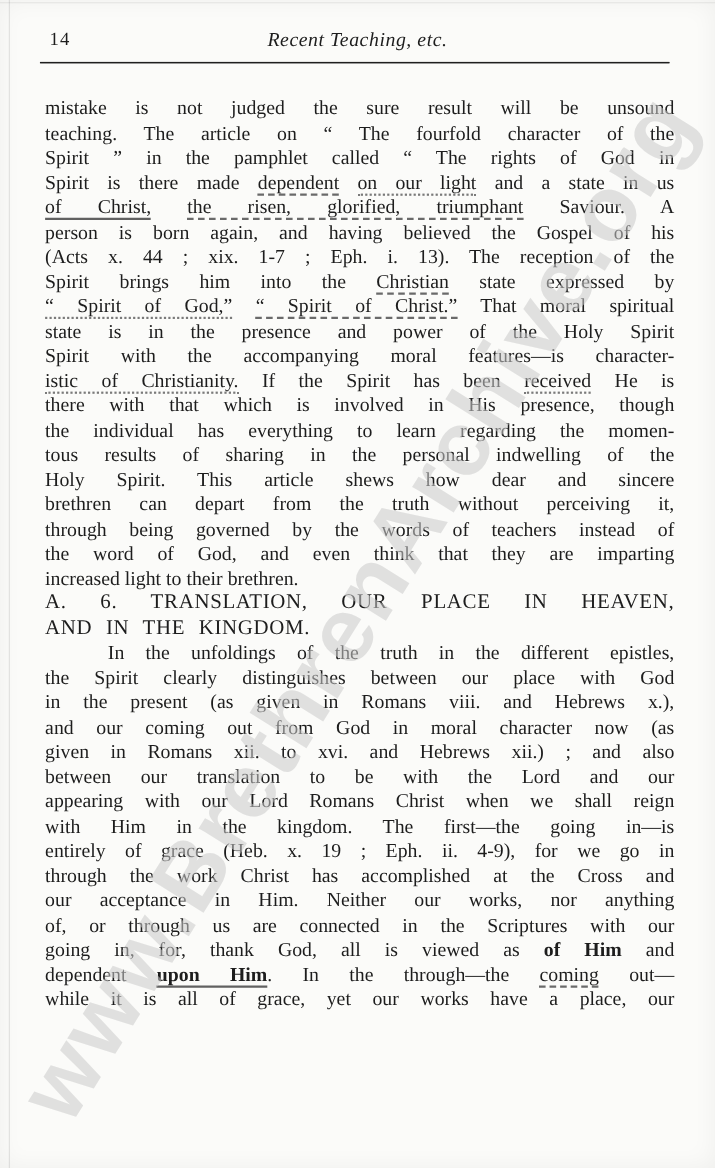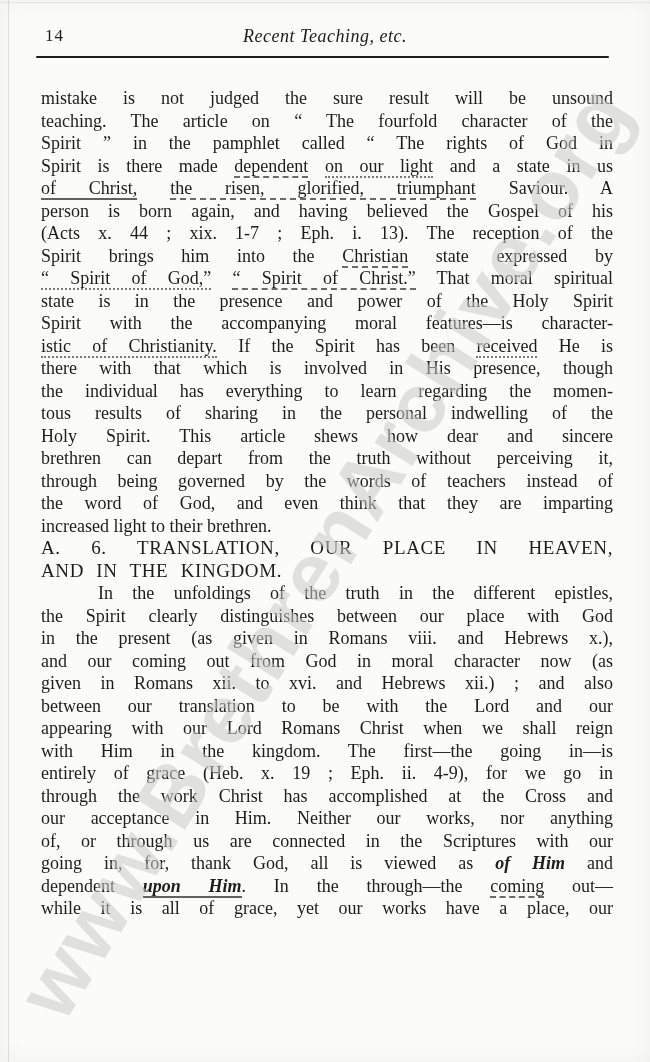--- a/index.html
+++ b/index.html
@@ -72,21 +72,21 @@
     white-space: normal;
     text-align: left;
     text-align-last: left;
   }
   .line.indent { text-indent: 57px; }
   .line.heading {
     font-size: 19px;
     letter-spacing: 0.6px;
   }
   .line.heading.al { word-spacing: 7px; }
-  .ib { font-style: italic; font-weight: bold; margin-top: 16px; }
+  .ib { font-weight: bold; margin-top: 16px; }
   .us { border-bottom: 2px solid rgba(45,45,45,0.75); }
   .ud { border-bottom: 2px dashed rgba(70,70,70,0.80); }
   .uo { border-bottom: 2px dotted rgba(90,90,90,0.80); }
 
   
   .watermark {
     position: absolute;
     left: 50%; top: 52%;
     transform: translate(-50%,-50%) rotate(-58deg);
     font-family: "Liberation Sans", "DejaVu Sans", sans-serif;

